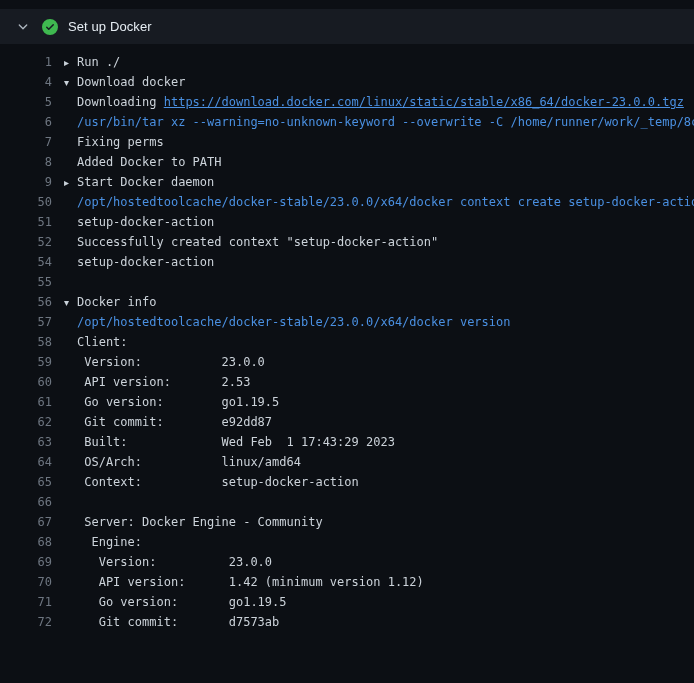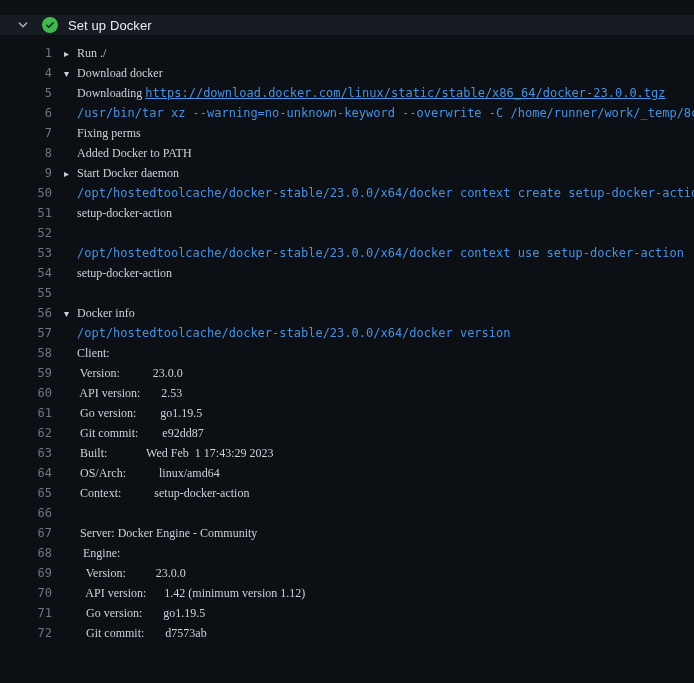--- a/index.html
+++ b/index.html
@@ -5,21 +5,21 @@
   * { margin:0; padding:0; box-sizing:border-box; }
   html, body {
     width:694px; height:683px;
     background: var(--page-bg, #0c0f14);
     overflow:hidden;
   }
   body { font-family:"Liberation Sans", sans-serif; }
 
   .step-header {
     display:flex; align-items:center;
-    height:20px; margin-top:15px;
+    height:35px; margin-top:9px;
     padding:0 16px;
     background: var(--header-bg, #171b22);
     cursor:pointer;
   }
   .chevron { width:14px; height:14px; display:flex; align-items:center; justify-content:center; flex:0 0 auto; }
   .check { width:16px; height:16px; margin-left:12px; flex:0 0 auto; display:flex; }
   .step-title {
     margin-left:10px;
     color:#e6edf3; font-size:13px; font-weight:400;
     letter-spacing:.1px;
@@ -39,21 +39,21 @@
     color: var(--line-number, #6e7681);
     cursor:pointer;
   }
   .lc { margin-left:12px; white-space:pre; }
   .arrow {
     display:inline-block; width:13px;
     color:#c9d1d9; font-size:10px;
     font-family:"DejaVu Sans", sans-serif;
     vertical-align:baseline;
   }
-  .seg-plain { color: var(--text, #ccd3da); font-family: Liberation Serif, serif; }
+  .seg-plain { color: var(--text, #ccd3da); }
   .seg-cmd  { color: var(--accent-blue, #4a90e2); }
   .seg-link { color: var(--accent-blue, #4a90e2); text-decoration:underline; cursor:pointer; }
 </style>
 </head>
 <body>
 
 <header class="step-header">
   <span class="chevron">
     <svg width="14" height="14" viewBox="0 0 16 16" aria-hidden="true">
       <path fill="#afb8c1" d="M12.78 5.22a.749.749 0 0 1 0 1.06l-4.25 4.25a.749.749 0 0 1-1.06 0L3.22 6.28a.749.749 0 1 1 1.06-1.06L8 8.939l3.72-3.72a.749.749 0 0 1 1.06 0Z"></path>
@@ -70,22 +70,21 @@
 <main class="log" id="log">
     <div class="log-line"><span class="ln">1</span><span class="lc"><span class="arrow">▸</span><span class="seg-plain">Run ./</span></span></div>
     <div class="log-line"><span class="ln">4</span><span class="lc"><span class="arrow">▾</span><span class="seg-plain">Download docker</span></span></div>
     <div class="log-line"><span class="ln">5</span><span class="lc"><span class="arrow"></span><span class="seg-plain">Downloading </span><span class="seg-link">https://download.docker.com/linux/static/stable/x86_64/docker-23.0.0.tgz</span></span></div>
     <div class="log-line"><span class="ln">6</span><span class="lc"><span class="arrow"></span><span class="seg-cmd">/usr/bin/tar xz --warning=no-unknown-keyword --overwrite -C /home/runner/work/_temp/8c9</span></span></div>
     <div class="log-line"><span class="ln">7</span><span class="lc"><span class="arrow"></span><span class="seg-plain">Fixing perms</span></span></div>
     <div class="log-line"><span class="ln">8</span><span class="lc"><span class="arrow"></span><span class="seg-plain">Added Docker to PATH</span></span></div>
     <div class="log-line"><span class="ln">9</span><span class="lc"><span class="arrow">▸</span><span class="seg-plain">Start Docker daemon</span></span></div>
     <div class="log-line"><span class="ln">50</span><span class="lc"><span class="arrow"></span><span class="seg-cmd">/opt/hostedtoolcache/docker-stable/23.0.0/x64/docker context create setup-docker-action</span></span></div>
     <div class="log-line"><span class="ln">51</span><span class="lc"><span class="arrow"></span><span class="seg-plain">setup-docker-action</span></span></div>
-    <div class="log-line"><span class="ln">52</span></div>
-    <div class="log-line"><span class="ln">53</span><span class="lc"><span class="arrow"></span><span class="seg-cmd">/opt/hostedtoolcache/docker-stable/23.0.0/x64/docker context use setup-docker-action</span></span></div>
+    <div class="log-line"><span class="ln">52</span><span class="lc"><span class="arrow"></span><span class="seg-plain">Successfully created context "setup-docker-action"</span></span></div>
     <div class="log-line"><span class="ln">54</span><span class="lc"><span class="arrow"></span><span class="seg-plain">setup-docker-action</span></span></div>
     <div class="log-line"><span class="ln">55</span></div>
     <div class="log-line"><span class="ln">56</span><span class="lc"><span class="arrow">▾</span><span class="seg-plain">Docker info</span></span></div>
     <div class="log-line"><span class="ln">57</span><span class="lc"><span class="arrow"></span><span class="seg-cmd">/opt/hostedtoolcache/docker-stable/23.0.0/x64/docker version</span></span></div>
     <div class="log-line"><span class="ln">58</span><span class="lc"><span class="arrow"></span><span class="seg-plain">Client:</span></span></div>
     <div class="log-line"><span class="ln">59</span><span class="lc"><span class="arrow"></span><span class="seg-plain"> Version:           23.0.0</span></span></div>
     <div class="log-line"><span class="ln">60</span><span class="lc"><span class="arrow"></span><span class="seg-plain"> API version:       2.53</span></span></div>
     <div class="log-line"><span class="ln">61</span><span class="lc"><span class="arrow"></span><span class="seg-plain"> Go version:        go1.19.5</span></span></div>
     <div class="log-line"><span class="ln">62</span><span class="lc"><span class="arrow"></span><span class="seg-plain"> Git commit:        e92dd87</span></span></div>
     <div class="log-line"><span class="ln">63</span><span class="lc"><span class="arrow"></span><span class="seg-plain"> Built:             Wed Feb  1 17:43:29 2023</span></span></div>

